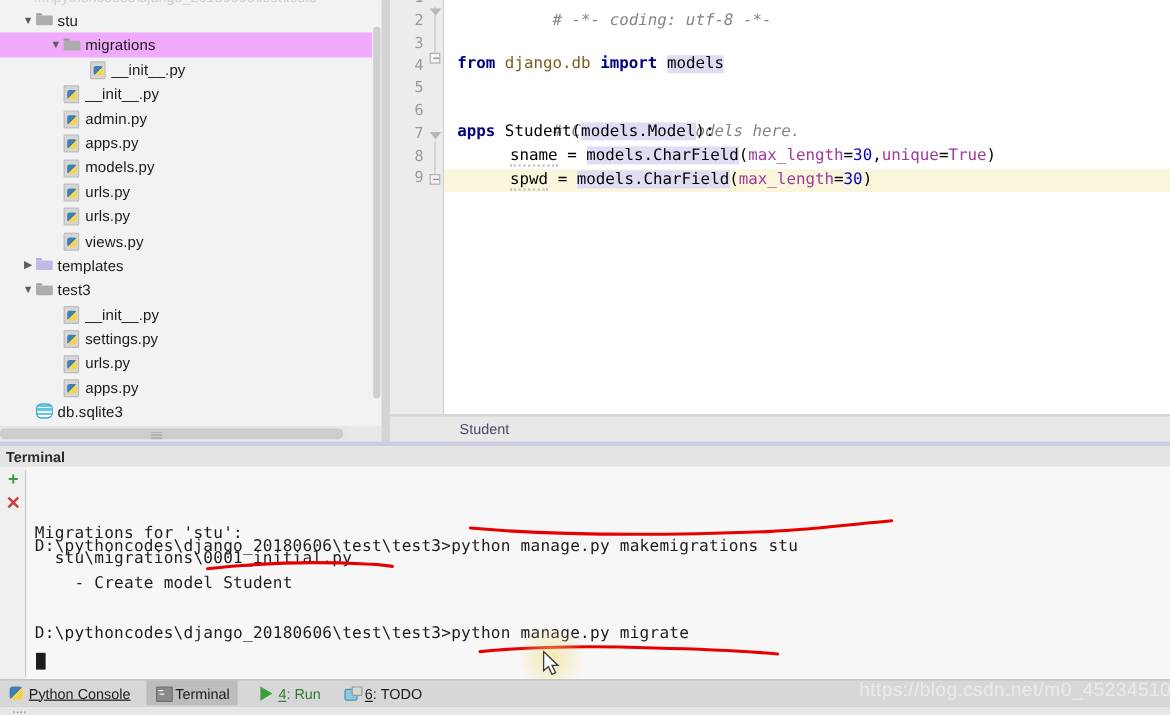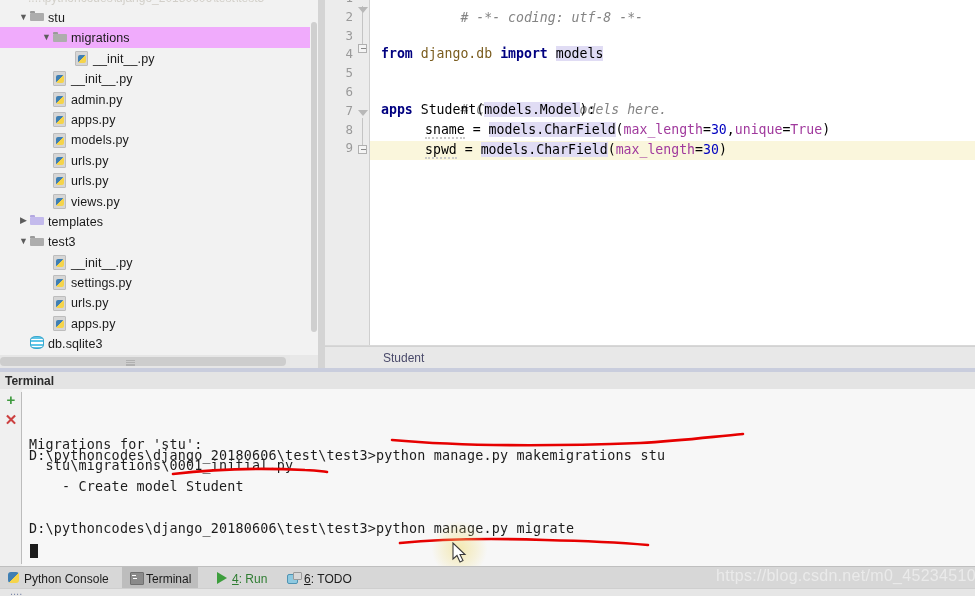--- a/index.html
+++ b/index.html
@@ -418,21 +418,21 @@
     <path d="M173,474 C215,469 265,468 305,470 C315,470 320,471 327,472" stroke="#e60000" stroke-width="2.6" fill="none" stroke-linecap="round"></path>
     <path d="M400,543 C440,539 490,538 545,540 C590,541 625,543 648,545" stroke="#e60000" stroke-width="2.6" fill="none" stroke-linecap="round"></path>
   </svg>
 
   <div class="cursor-glow"></div>
   <svg class="cursor-arrow" width="16" height="22" viewBox="0 0 16 22">
     <polygon points="1,1 1,17 5,13.5 8,20 11,18.5 8,12.5 13,12.5" fill="#ffffff" stroke="#3a3a3a" stroke-width="1.1"></polygon>
   </svg>
 
   <div class="toolbar-bottom" id="tool-tabs">
-      <div class="tool-tab" style="left: 0px;"><span class="ti ti-py"></span><span class="tlbl">Python Console</span></div>
+      <div class="tool-tab" style="left: 0px; text-decoration: underline;"><span class="ti ti-py"></span><span class="tlbl">Python Console</span></div>
       <div class="tool-tab active" style="left: 122px;"><span class="ti ti-term"></span><span class="tlbl">Terminal</span></div>
       <div class="tool-tab" style="left: 208px;"><span class="ti ti-run"></span><span class="tlbl mnem tab-green">4</span><span class="tlbl tab-green">: </span><span class="tlbl tab-green">Run</span></div>
       <div class="tool-tab" style="left: 280px;"><span class="ti ti-todo"></span><span class="tlbl mnem">6</span><span class="tlbl">: </span><span class="tlbl">TODO</span></div>
     </div>
 
   <div class="watermark">https://blog.csdn.net/m0_45234510</div>
 
   <div class="statusbar">
     <span class="ghost">....</span>
   </div>

